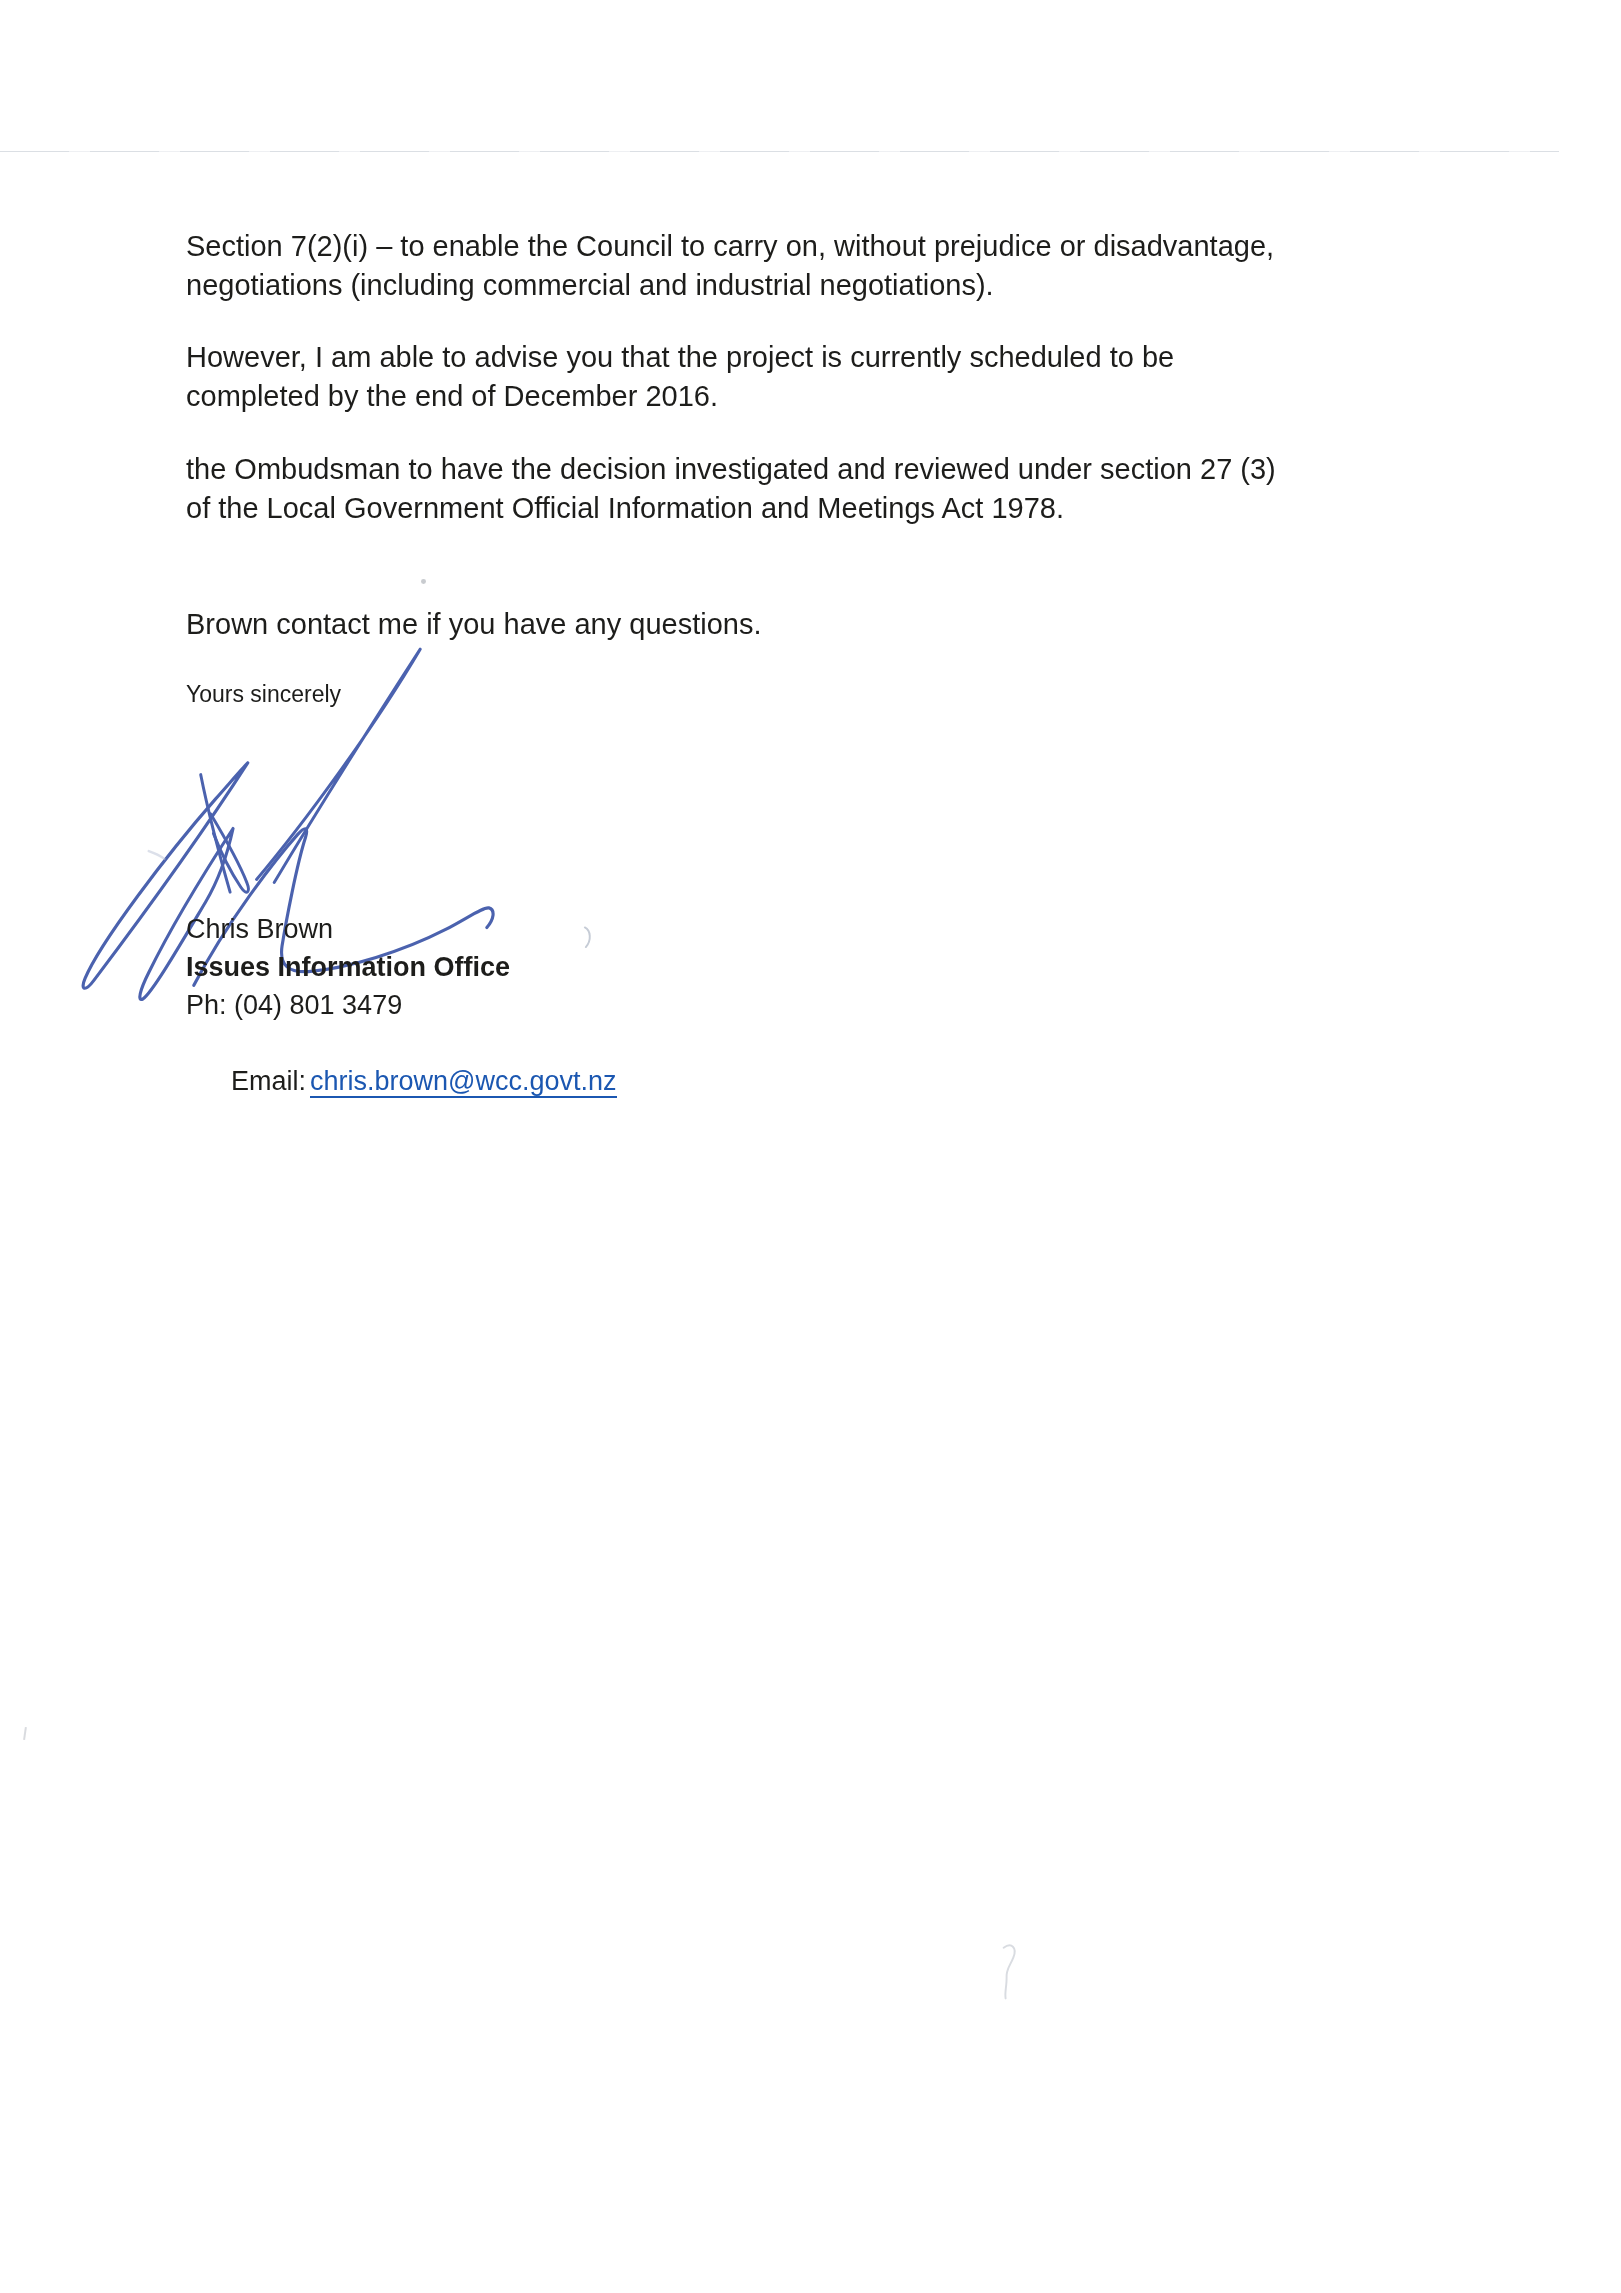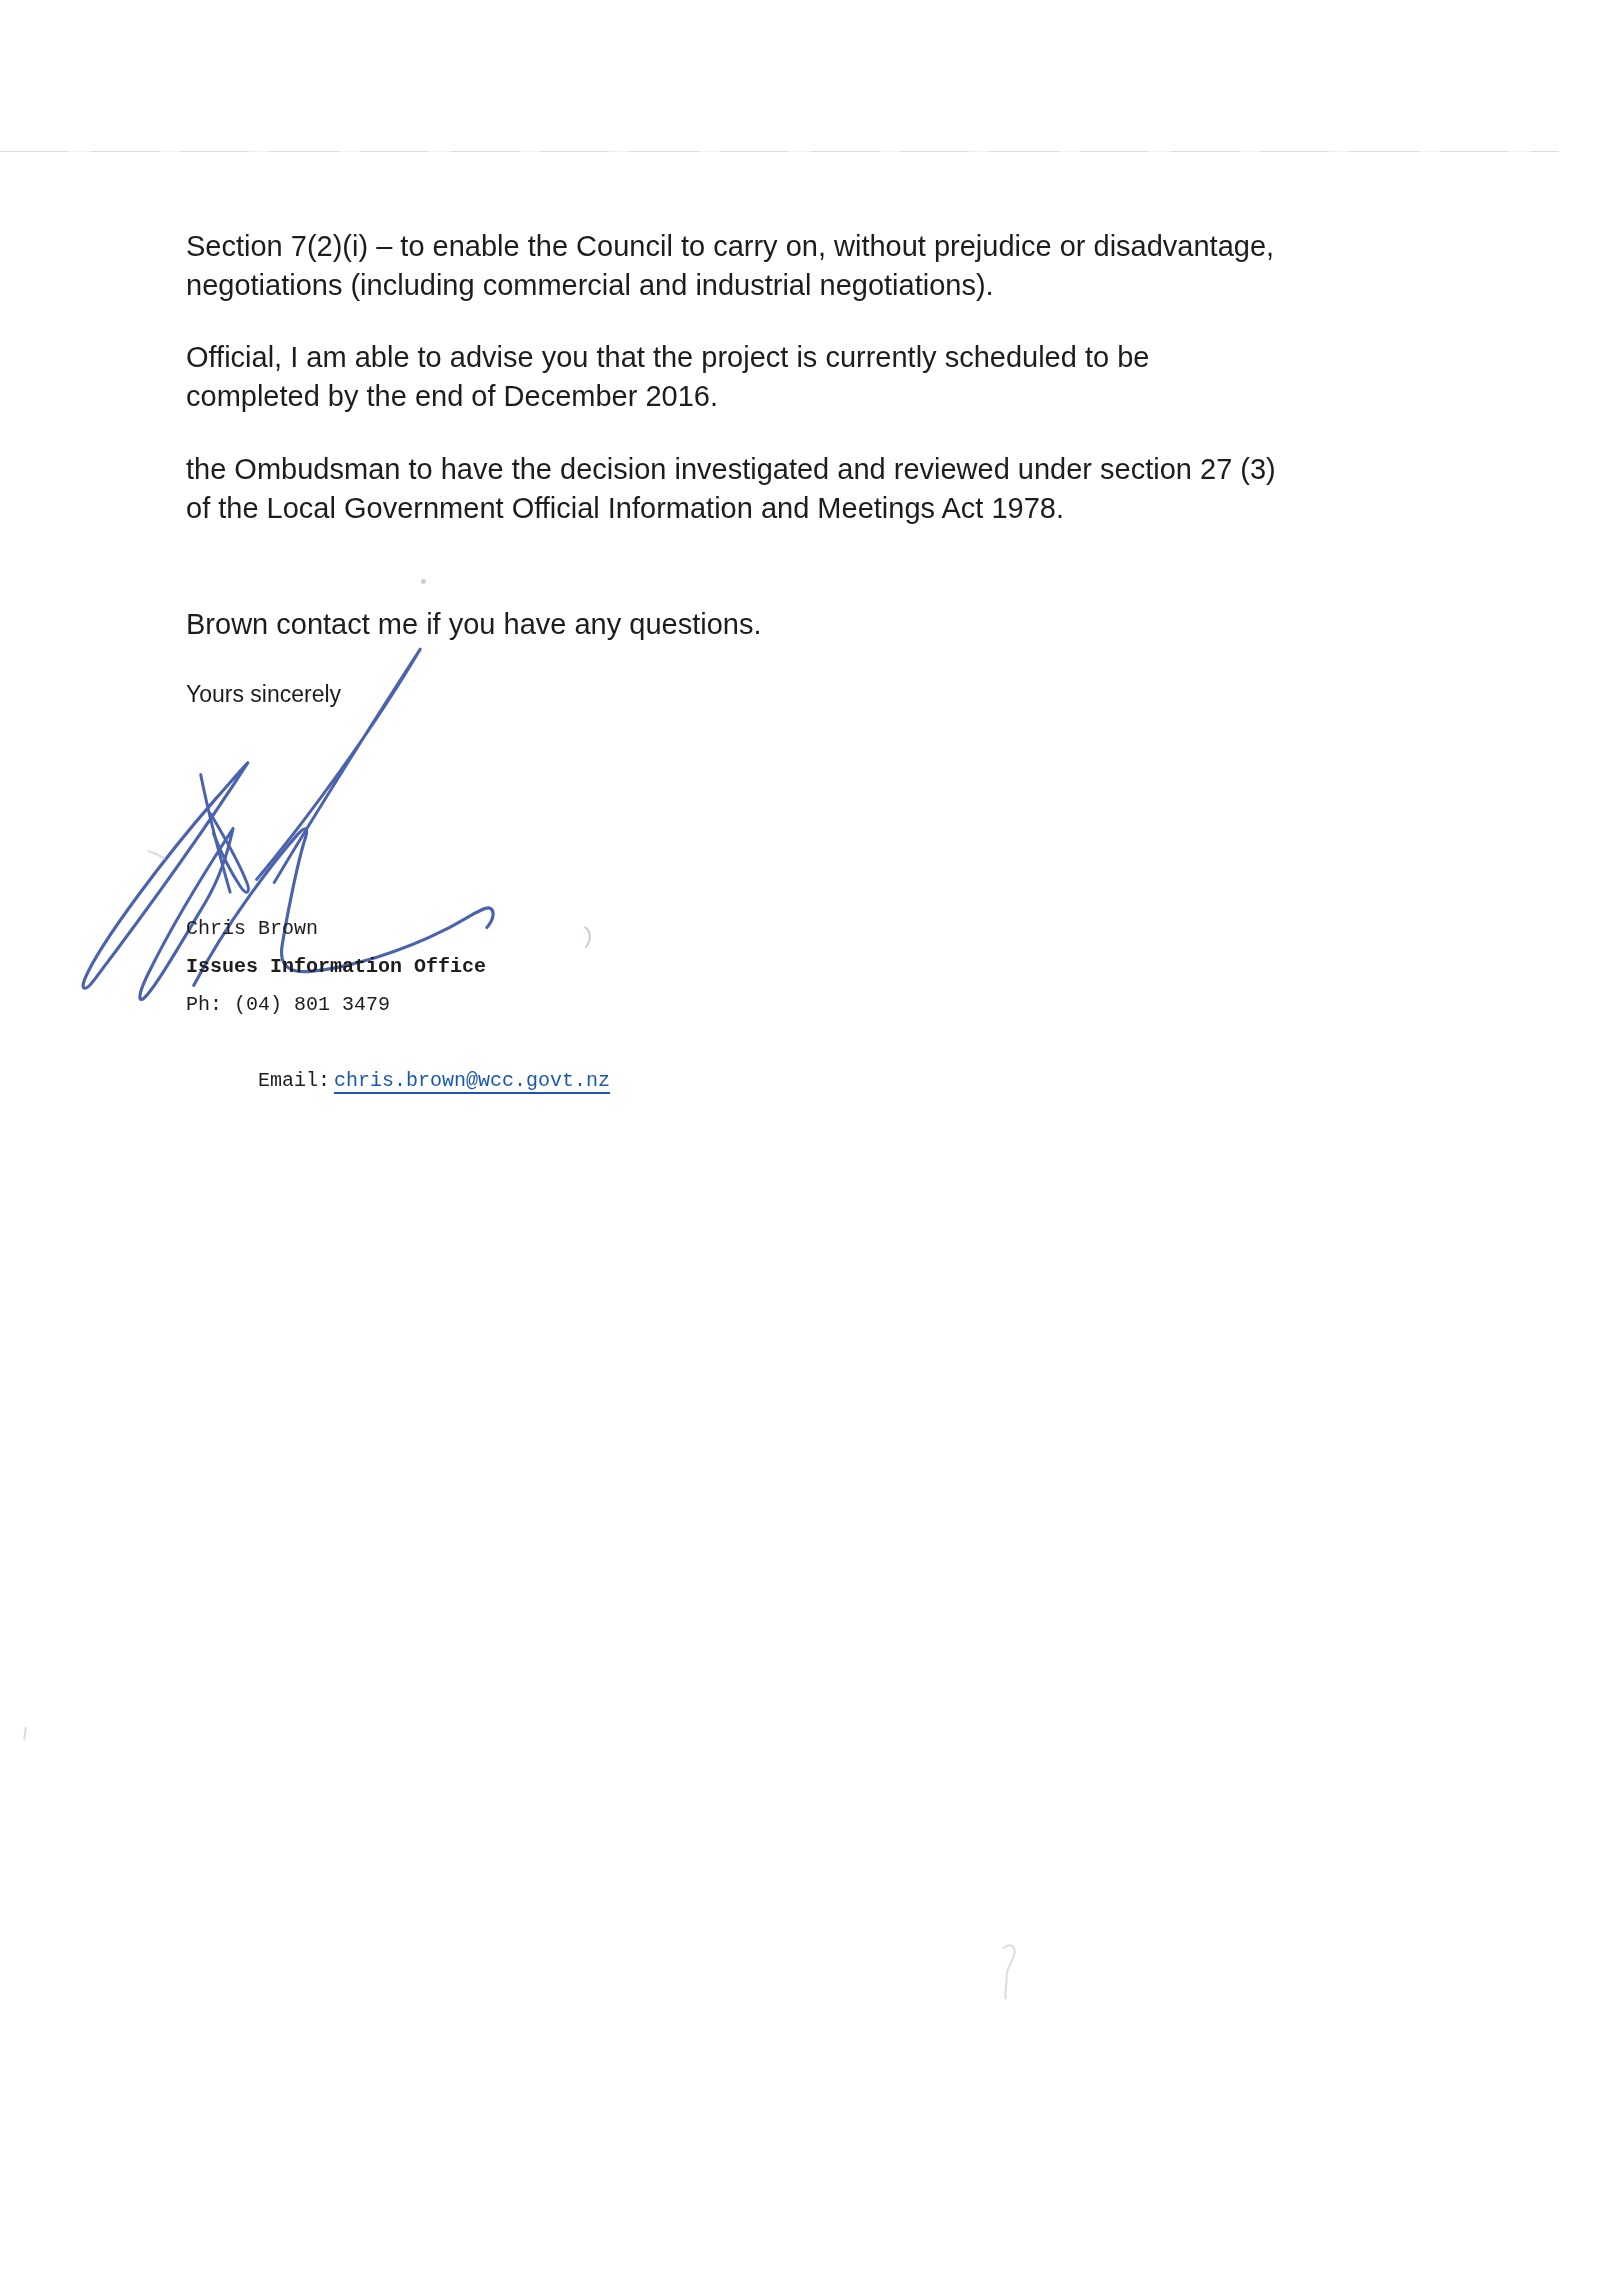--- a/index.html
+++ b/index.html
@@ -47,23 +47,22 @@
     left: 186px;
     top: 675px;
     font-size: 23px;
     line-height: 39px;
     white-space: pre;
   }
   .sigblock {
     position: absolute;
     left: 186px;
     top: 910px;
-    font-size: 20px;
+    font-size: 27px;
     line-height: 38px;
-    font-family: Liberation Mono, monospace;
   }
   .sigblock .line { white-space: pre; }
   .sigblock .bold { font-weight: 700; }
   .email-link {
     color: #1b57b1;
     text-decoration: none;
     border-bottom: 2px solid #1b57b1;
     margin-left: 4px;
     cursor: pointer;
   }
@@ -110,21 +109,21 @@
 <div class="page">
 
   <div class="scan-divider"></div>
 
   <div class="para p1">
     <div class="line">Section 7(2)(i) – to enable the Council to carry on, without prejudice or disadvantage,</div>
     <div class="line">negotiations (including commercial and industrial negotiations).</div>
   </div>
 
   <div class="para p2">
-    <div class="line">Official, I am able to advise you that the project is currently scheduled to be</div>
+    <div class="line">However, I am able to advise you that the project is currently scheduled to be</div>
     <div class="line">completed by the end of December 2016.</div>
   </div>
 
   <div class="para p3">
     <div class="line">the Ombudsman to have the decision investigated and reviewed under section 27 (3)</div>
     <div class="line">of the Local Government Official Information and Meetings Act 1978.</div>
   </div>
 
   <div class="para p4">
     <div class="line">Brown contact me if you have any questions.</div>

